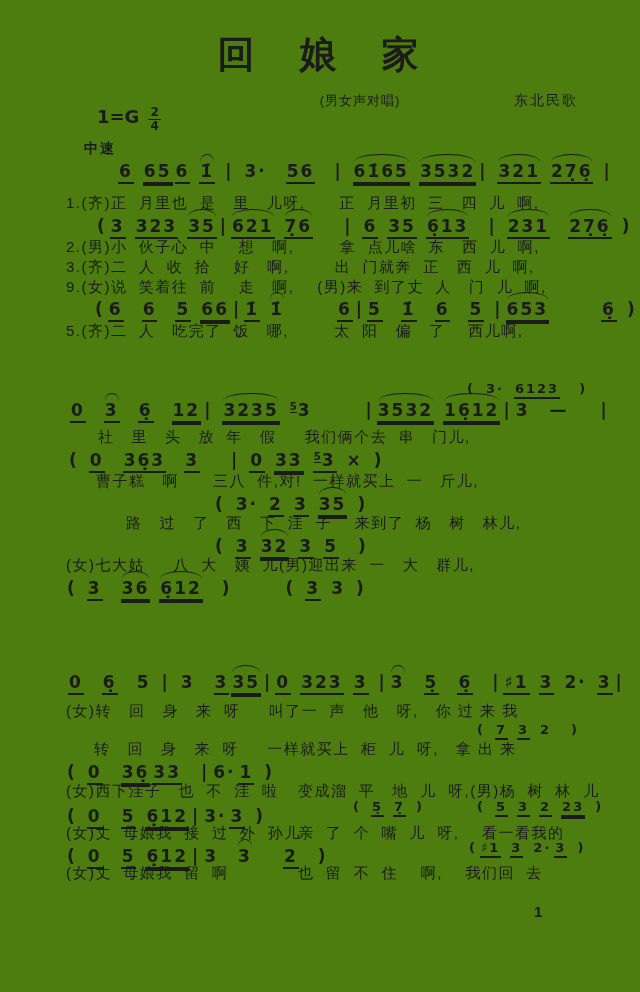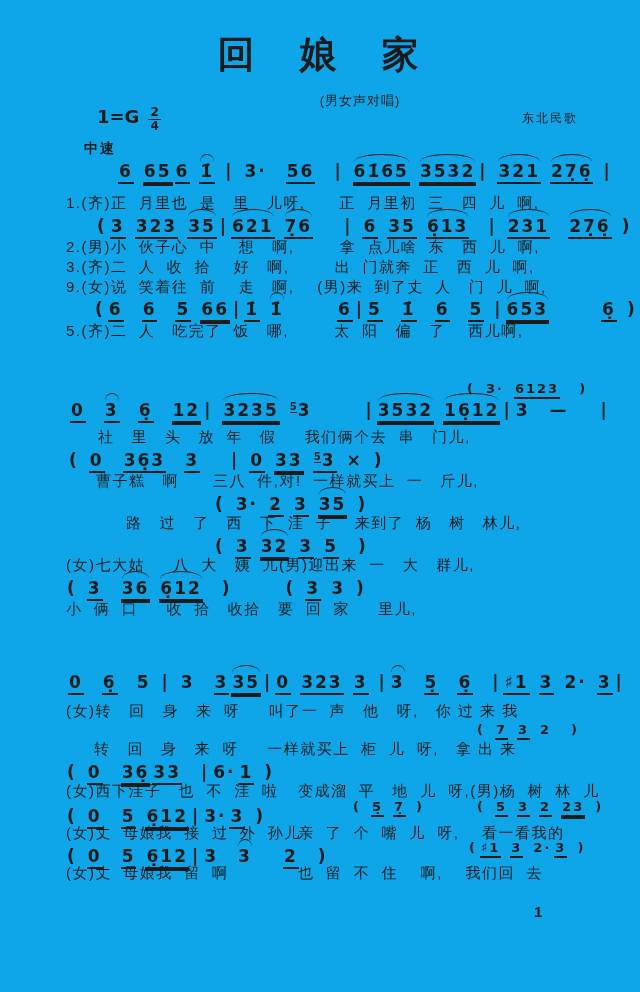--- a/index.html
+++ b/index.html
@@ -1,26 +1,26 @@
 <!DOCTYPE html>
 <html><head>
 <meta charset="utf-8">
 <style>
   html,body{margin:0;padding:0;background:#ffffff;}
-  .page{position:relative;width:640px;height:992px;background:#0ea5e9;overflow:hidden;
+  .page{position:relative;width:640px;height:992px;background:#4d7c0f;overflow:hidden;
         font-family:"Liberation Sans","DejaVu Sans",sans-serif;color:#1b1b1b;}
   .title{position:absolute;top:30px;left:0;width:100%;margin:0;text-align:center;
          font-size:37px;font-weight:600;letter-spacing:4px;font-family:"DejaVu Sans",sans-serif;}
   .subtitle{position:absolute;top:92px;left:0;width:100%;text-align:center;font-size:13px;letter-spacing:1px;padding-left:40px;}
   .keysig{position:absolute;left:72px;top:106px;font-size:18px;font-weight:600;font-family:"DejaVu Sans",sans-serif;margin-left:25px;}
   .frac{display:inline-block;vertical-align:-7px;margin-left:9px;text-align:center;
         font-size:12px;font-weight:700;line-height:1.05;}
   .frac .num{display:block;border-bottom:1.5px solid #1b1b1b;padding:0 2px;}
   .frac .den{display:block;}
-  .source{position:absolute;right:62px;top:110px;font-size:12px;letter-spacing:2px;text-align:right;}
+  .source{position:absolute;right:62px;top:92px;font-size:14px;letter-spacing:2px;text-align:right;}
   .tempo{position:absolute;left:84px;top:140px;font-size:14px;font-weight:700;letter-spacing:2px;font-family:Liberation Mono, monospace;}
   .nline{position:absolute;display:flex;align-items:baseline;white-space:nowrap;
          font-family:"DejaVu Sans",sans-serif;font-weight:700;font-size:17px;}
   .nline.small{font-size:13px;}
   .tok{position:relative;padding:0 1px;letter-spacing:2px;line-height:1.25;}
   .g0{margin-left:2px}.g1{margin-left:9px}.g2{margin-left:18px}.g3{margin-left:30px}.g4{margin-left:52px}
   .u1,.u2{border-bottom:2px solid #1b1b1b;}
   .u2::after{content:"";position:absolute;left:0;right:0;bottom:-4px;border-top:2px solid #1b1b1b;}
   .tie::before{content:"";position:absolute;left:1px;right:1px;top:-7px;height:7px;
                border-top:1.6px solid #1b1b1b;border-radius:50%/100% 100% 0 0;}
@@ -159,21 +159,20 @@
       <span class="tok g0">(</span>
       <span class="tok g1 u1">3</span>
       <span class="tok g2 u2 tie">36</span>
       <span class="tok g1 u2 tie">6̣12</span>
       <span class="tok g2">)</span>
       <span class="tok g4">(</span>
       <span class="tok g1 u1">3</span>
       <span class="tok g1">3</span>
       <span class="tok g1">)</span>
     </div>
-  <div class="lyric" style="left:66px;top:600px">小  俩  口     收  拾   收拾   要  回  家     里儿,</div>
 
   <div class="nline" style="left:66px;top:672px">
       <span class="tok g0 u1">0</span>
       <span class="tok g2 u1">6̣</span>
       <span class="tok g2">5</span>
       <span class="tok g1">|</span>
       <span class="tok g1">3</span>
       <span class="tok g2 u1">3</span>
       <span class="tok g0 u2 tie">35</span>
       <span class="tok g0">|</span>

